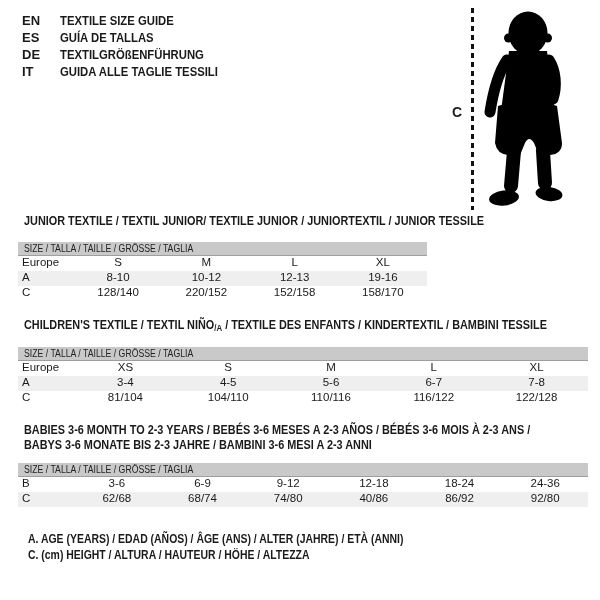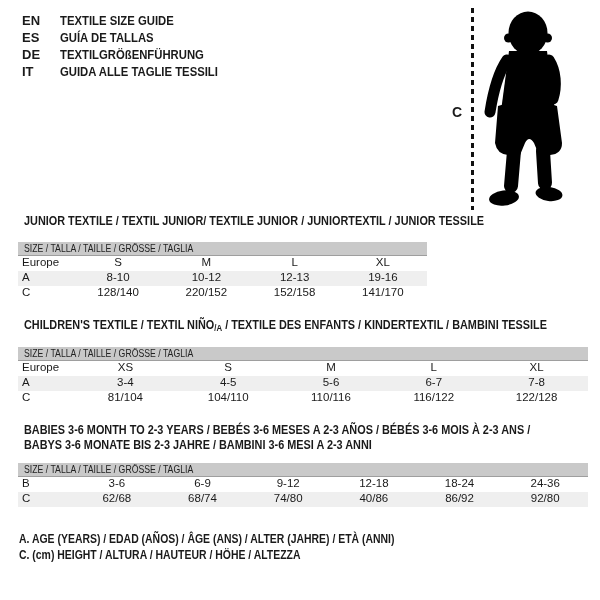--- a/index.html
+++ b/index.html
@@ -34,21 +34,21 @@
   #t-children{top:347px;width:570px}
   #t-babies{top:463px;width:570px}
   .sizebar{height:13px;background:#c9c9c9;border-bottom:1px solid #9e9e9e;
            font-size:10px;line-height:13px;padding-left:6px;color:#222}
   .trow{display:flex;height:15px;font-size:11.5px}
   .trow.shaded{background:#efefef}
   .tlabel{width:52px;padding-left:4px}
   .tcell{flex:1;text-align:center}
 
   
-  .footnotes{position:absolute;left:19px;top:532px;font-weight:bold;font-size:12px;line-height:15.5px}
+  .footnotes{position:absolute;left:28px;top:532px;font-weight:bold;font-size:12px;line-height:15.5px}
   .footnotes .fn{height:15.5px}
 </style>
 </head>
 <body>
 
 <div class="page">
 
   <div class="langs">
     <div class="lang-row">
       <span class="lang-code">EN</span>
@@ -105,21 +105,21 @@
       <div class="tcell">8-10</div>
       <div class="tcell">10-12</div>
       <div class="tcell">12-13</div>
       <div class="tcell">19-16</div>
     </div>
     <div class="trow">
       <div class="tlabel">C</div>
       <div class="tcell">128/140</div>
       <div class="tcell">220/152</div>
       <div class="tcell">152/158</div>
-      <div class="tcell">141/170</div>
+      <div class="tcell">158/170</div>
     </div>
   </div>
 
   <div id="t-children-title" class="sec-title">
     <span class="cond">
       <span>CHILDREN'S TEXTILE / TEXTIL NIÑO</span><span class="sub">/A</span><span> / TEXTILE DES ENFANTS / KINDERTEXTIL / BAMBINI TESSILE</span>
     </span>
   </div>
   <div id="t-children" class="stable">
     <div class="sizebar">

